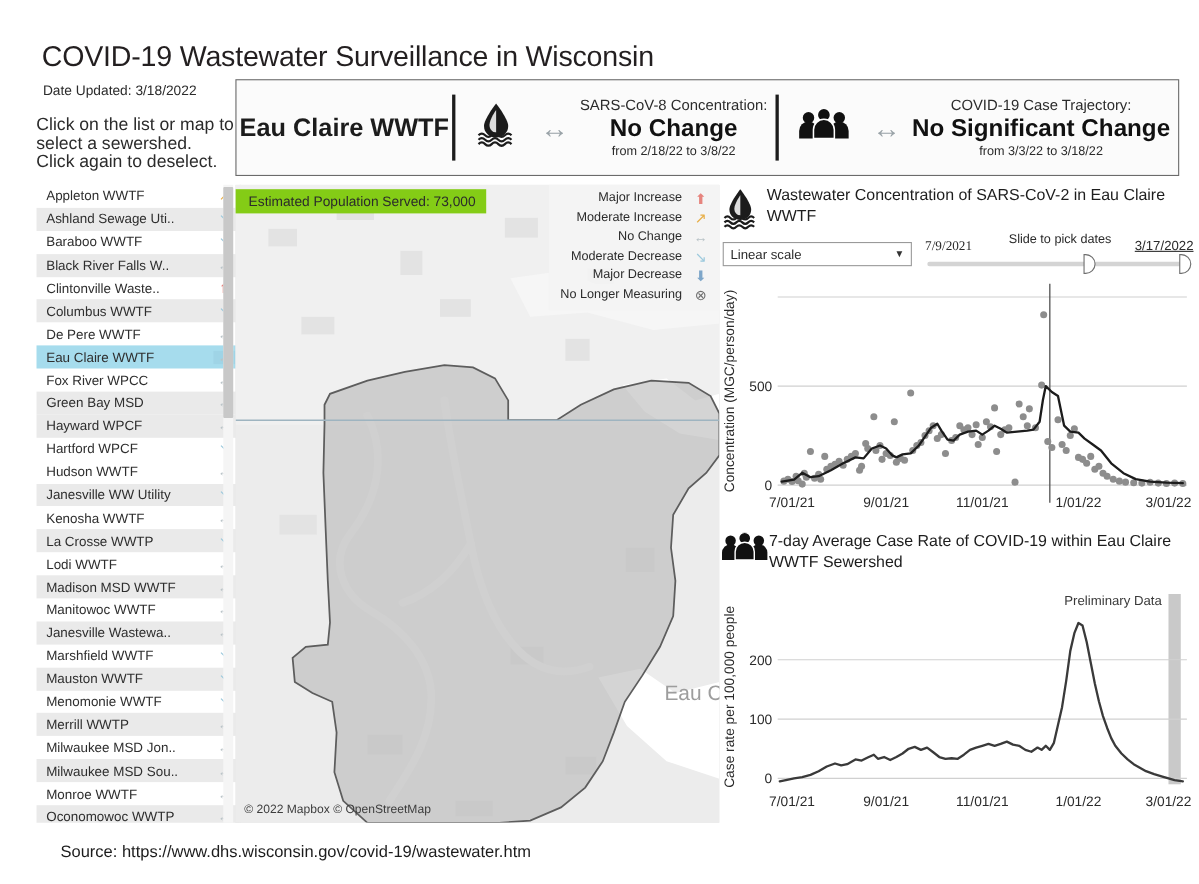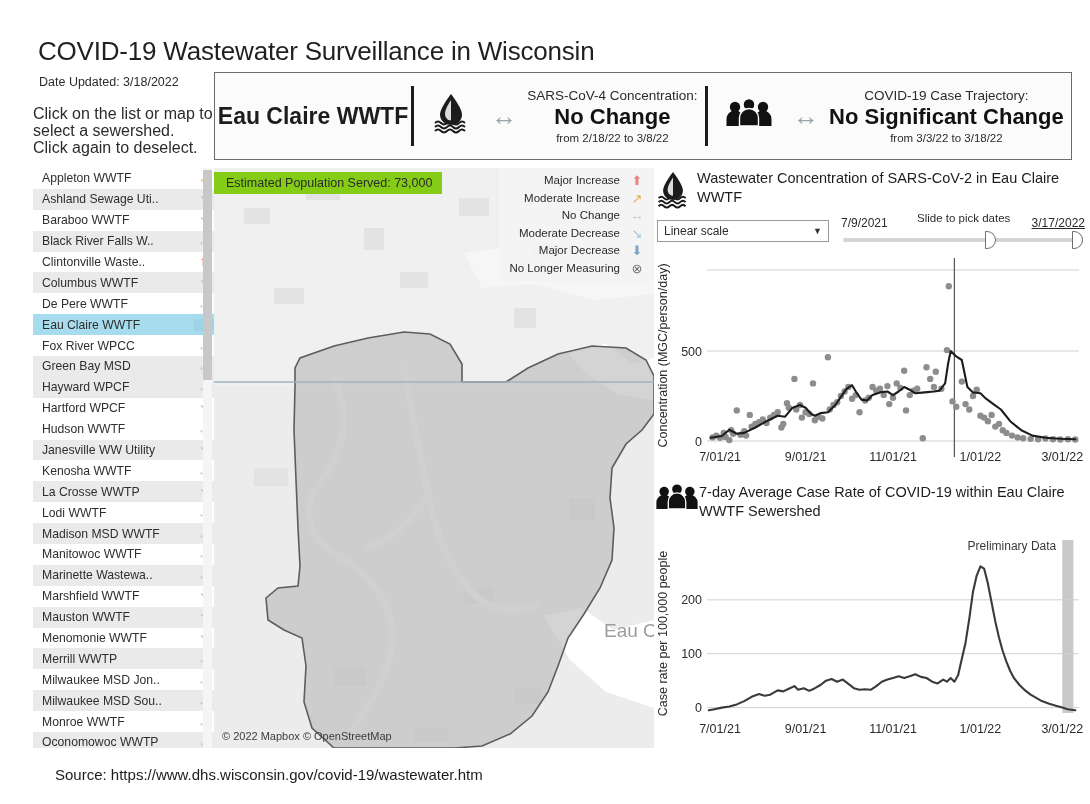--- a/index.html
+++ b/index.html
@@ -148,21 +148,21 @@
     width:172px;height:22px;
     border:1px solid #9a9a9a;background:#fff;
     font-size:12px;color:#2b2b2b;
     display:flex;align-items:center;padding:0 6px;
     box-sizing:border-box;
   }
   #scale-select .sel-val{flex:1;}
   #scale-select .caret{font-size:9px;color:#333;}
 
   #slider-wrap{position:absolute;left:186px;top:44px;width:244px;height:40px;}
-  #slider-left-date{position:absolute;left:0px;top:4px;font-size:12px;color:#2b2b2b;}
+  #slider-left-date{position:absolute;left:0px;top:4px;font-size:12px;color:#2b2b2b;font-family:Liberation Serif, serif;}
   #slider-hint{position:absolute;left:76px;top:0px;font-size:11.5px;color:#2b2b2b;white-space:nowrap;}
   #slider-right-date{position:absolute;right:0px;top:4px;font-size:12px;color:#2b2b2b;text-decoration:underline;}
   #slider-track{position:absolute;left:2px;top:26px;width:240px;height:4px;background:#d4d4d4;border-radius:2px;}
   .slider-handle{
     position:absolute;top:19px;width:11px;height:18px;
     border:1.6px solid #6f6f6f;background:#fff;
     border-radius:0 9px 9px 0;box-sizing:border-box;
   }
   #slider-handle-left{left:144px;}
   #slider-handle-right{left:231px;}
@@ -200,21 +200,21 @@
           <path d="M20 8 C20 8 14 16.5 14 21.5 C14 25.8 16.7 28.5 20 28.5 Z" fill="#ffffff" opacity="0.85"></path>
           <g stroke="#1c1c1c" stroke-width="2" fill="none">
             <path d="M4 31 q3 -3 6 0 t6 0 t6 0 t6 0 t6 0"></path>
             <path d="M4 35 q3 -3 6 0 t6 0 t6 0 t6 0 t6 0"></path>
             <path d="M4 39 q3 -3 6 0 t6 0 t6 0 t6 0 t6 0"></path>
           </g>
         </svg>
       </span>
       <span class="metric-arrow">↔</span>
       <span class="metric-text">
-        <div class="metric-label">SARS-CoV-4 Concentration:</div>
+        <div class="metric-label">SARS-CoV-8 Concentration:</div>
         <div class="metric-value">No Change</div>
         <div class="metric-range">from 2/18/22 to 3/8/22</div>
       </span>
     </div>
 
     <div class="banner-divider"></div>
 
     <div class="banner-metric">
       <span class="metric-icon">
         <svg width="48" height="30" viewBox="0 0 48 30">
@@ -306,21 +306,21 @@
       </div>
       <div class="shed-row alt">
         <span class="nm">Madison MSD WWTF</span>
         <span class="tr t-nochg">↔</span>
       </div>
       <div class="shed-row">
         <span class="nm">Manitowoc WWTF</span>
         <span class="tr t-nochg">↔</span>
       </div>
       <div class="shed-row alt">
-        <span class="nm">Marinette Wastewa..</span>
+        <span class="nm">Janesville Wastewa..</span>
         <span class="tr t-nochg">↔</span>
       </div>
       <div class="shed-row">
         <span class="nm">Marshfield WWTF</span>
         <span class="tr t-moddec">↘</span>
       </div>
       <div class="shed-row alt">
         <span class="nm">Mauston WWTF</span>
         <span class="tr t-moddec">↘</span>
       </div>

